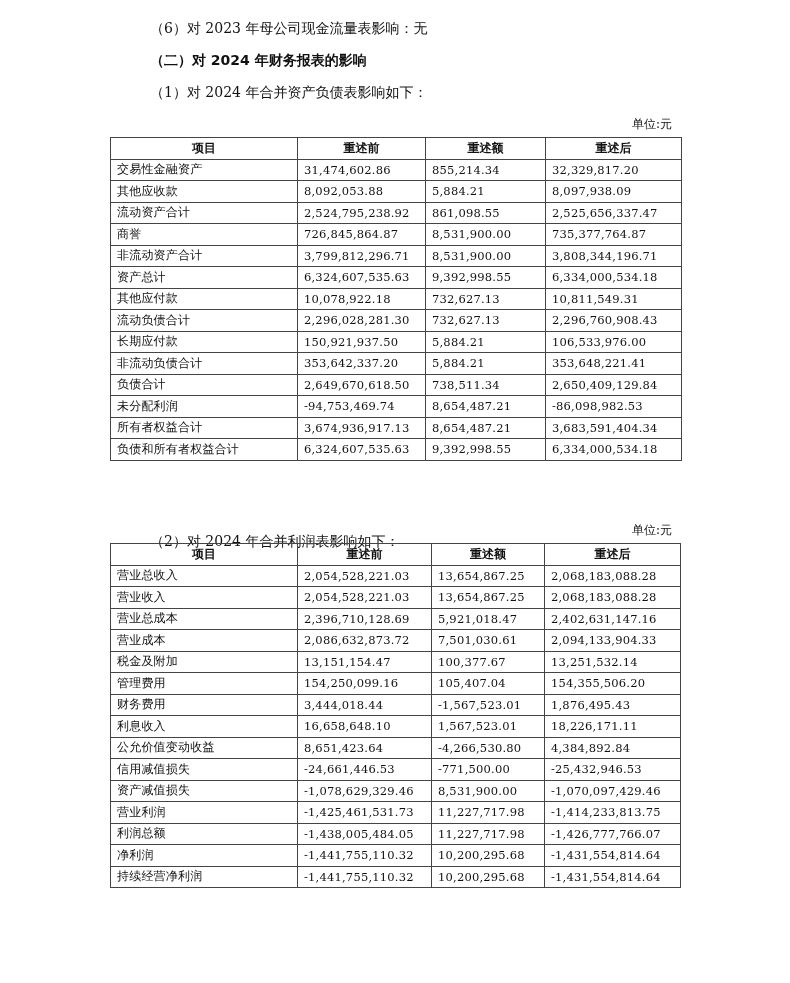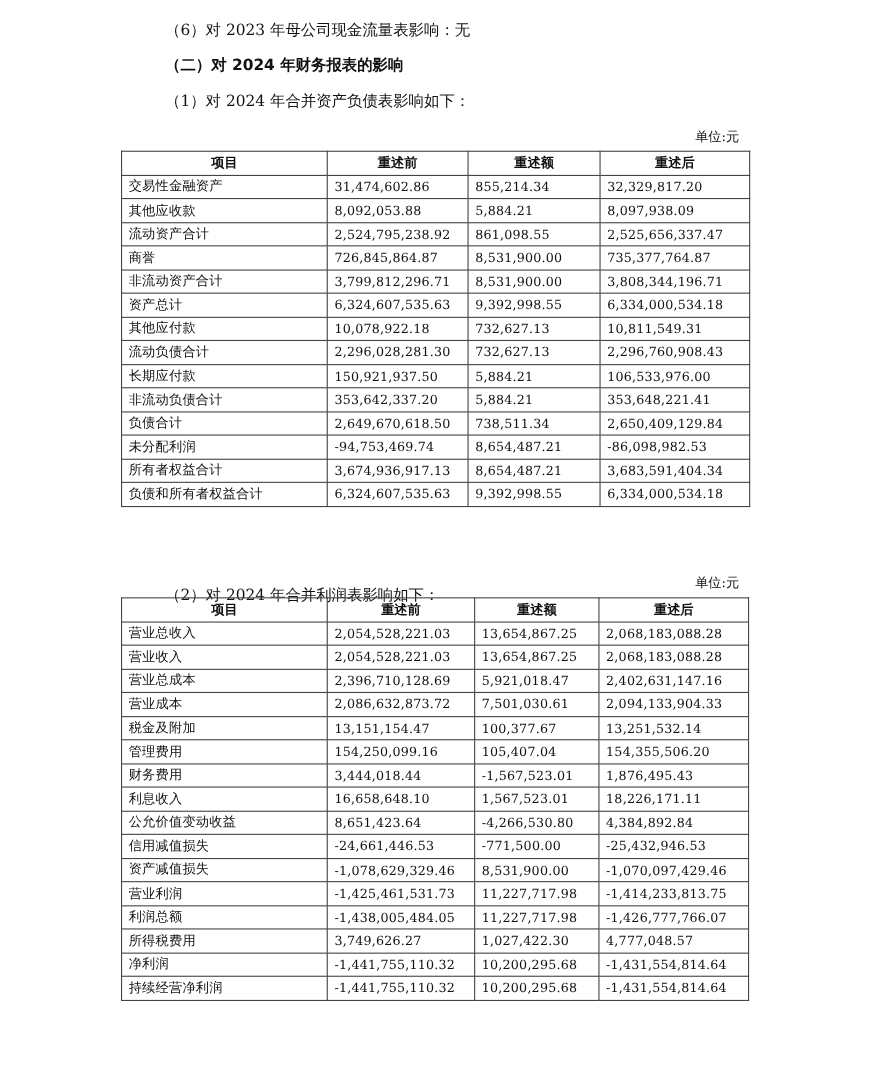--- a/index.html
+++ b/index.html
@@ -215,26 +215,20 @@
         <td class="num">11,227,717.98</td>
         <td class="num">-1,414,233,813.75</td>
       </tr>
       <tr>
         <td>利润总额</td>
         <td class="num">-1,438,005,484.05</td>
         <td class="num">11,227,717.98</td>
         <td class="num">-1,426,777,766.07</td>
       </tr>
       <tr>
-        <td>所得税费用</td>
-        <td class="num">3,749,626.27</td>
-        <td class="num">1,027,422.30</td>
-        <td class="num">4,777,048.57</td>
-      </tr>
-      <tr>
         <td>净利润</td>
         <td class="num">-1,441,755,110.32</td>
         <td class="num">10,200,295.68</td>
         <td class="num">-1,431,554,814.64</td>
       </tr>
       <tr>
         <td>持续经营净利润</td>
         <td class="num">-1,441,755,110.32</td>
         <td class="num">10,200,295.68</td>
         <td class="num">-1,431,554,814.64</td>

